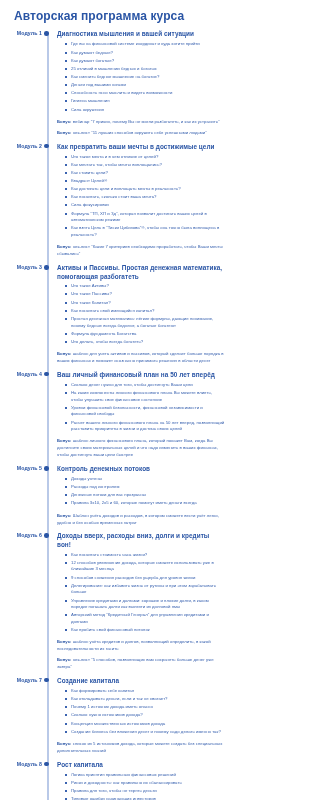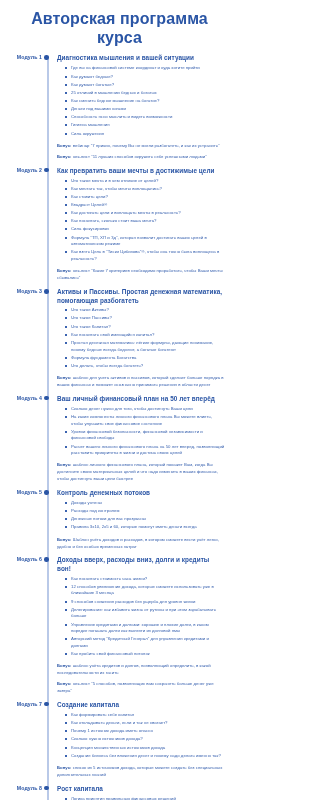--- a/index.html
+++ b/index.html
@@ -14,22 +14,22 @@
     color: #2e57a8;
     -webkit-font-smoothing: antialiased;
   }
   .page {
     width: 235px;
     position: relative;
     padding: 0 0 10px 0;
     background: #ffffff;
   }
   .page-title {
-    text-align: center;
-    font-size: 16px;
+    text-align: left;
+    font-size: 12px;
     font-weight: bold;
     color: #2a55a5;
     letter-spacing: 0.1px;
     padding: 9px 10px 7px 14px;
     line-height: 1.2;
   }
   
   .timeline {
     position: relative;
     padding-left: 0;

